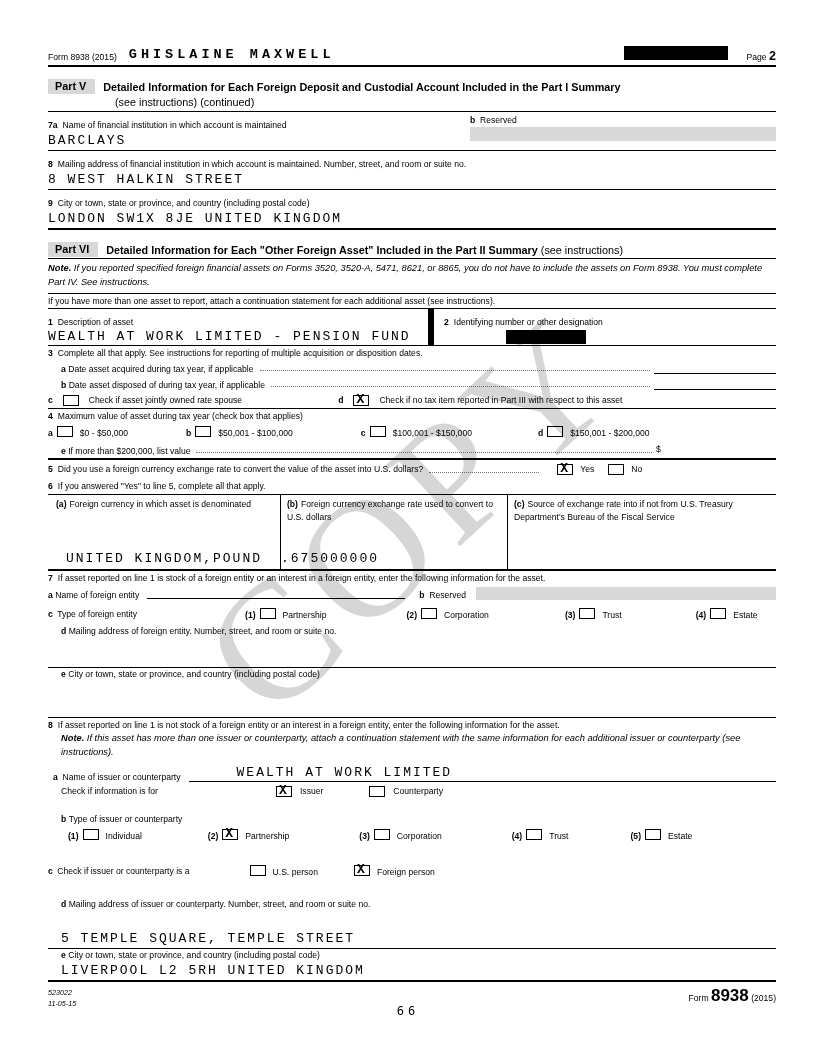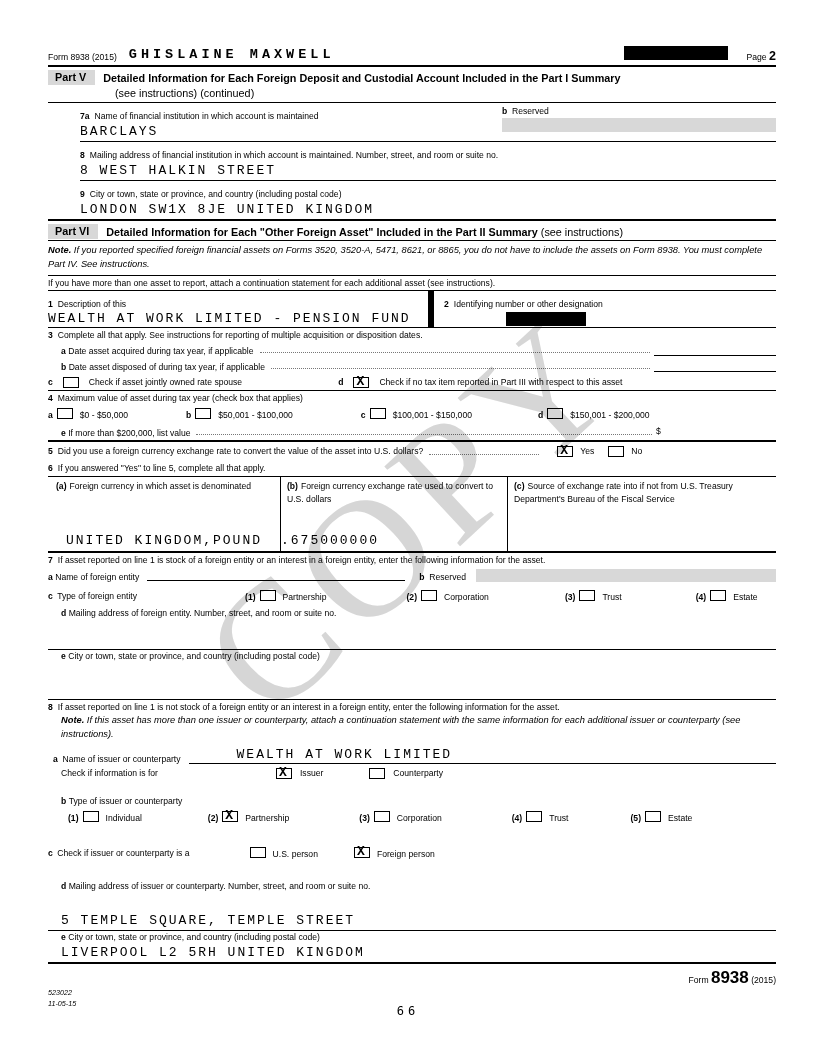--- a/index.html
+++ b/index.html
@@ -27,28 +27,28 @@
   .dotlead { flex:1; border-bottom:1.5px dotted #777; margin:0 4px 3px 6px; height:10px; }
 
   
   .hdr { display:flex; align-items:flex-end; padding-bottom:3px; border-bottom:2.5px solid #000; position:relative; height:22px; }
   .hdr .formid { font-size:8.6px; }
   .hdr .tpname { font-family:"Liberation Mono", monospace; font-size:13.5px; letter-spacing:4px; margin-left:12px; font-weight:600; }
   .hdr .redaction { position:absolute; right:48px; bottom:5px; width:104px; height:14px; }
   .hdr .pg { position:absolute; right:0; bottom:2px; font-size:8.6px; }
   .hdr .pg b { font-size:12.5px; }
 
-  .part-hd { display:flex; align-items:center; padding:3px 0 1px; }
+  .part-hd { display:flex; align-items:center; padding:12px 0 1px; }
   .part-tag { background:#d8d8d8; font-weight:bold; font-size:10.8px; padding:1px 9px 2px 7px; margin-right:8px; }
   .part-title { font-weight:bold; font-size:10.8px; }
   .part-title .reg { font-weight:normal; }
   .part-sub { font-size:10.8px; padding:1px 0 3px 67px; }
 
   
-  .vrow { position:relative; padding:2px 0 1px;margin-left:32px; }
+  .vrow { position:relative; padding:2px 0 1px; }
   .vrow .valline { margin:1px 0 1px 0; }
   .res-right { position:absolute; left:422px; top:3px; }
   .res-box-v { position:absolute; left:422px; right:0; top:15px; height:14px; }
 
   
   .p6hd { border-top:2px solid #000; border-bottom:1.5px solid #000; }
 
   .note { font-size:9.3px; font-style:italic; line-height:1.5; padding:3px 0 3px; }
   .note .nlabel { font-weight:bold; }
   .cont-line { font-size:8.6px; padding:2px 0 2px; }
@@ -161,21 +161,21 @@
 
     <div class="note rule-b">
       <span class="nlabel">Note.</span>
       <span>If you reported specified foreign financial assets on Forms 3520, 3520-A, 5471, 8621, or 8865, you do not have to include the assets on Form 8938. You must complete Part IV. See instructions.</span>
     </div>
 
     <div class="cont-line rule-b">If you have more than one asset to report, attach a continuation statement for each additional asset (see instructions).</div>
 
     <div class="l12 rule-b">
       <div class="c1">
-        <span class="num">1</span><span class="lbl">Description of this</span>
+        <span class="num">1</span><span class="lbl">Description of asset</span>
         <div class="valline val">WEALTH AT WORK LIMITED - PENSION FUND</div>
       </div>
       <div class="c2">
         <span class="num">2</span><span class="lbl">Identifying number or other designation</span>
         <div class="redaction"></div>
       </div>
     </div>
 
     <div class="rule-b">
       <div class="introrow"><span class="num">3</span><span class="lbl">Complete all that apply. See instructions for reporting of multiple acquisition or disposition dates.</span></div>

